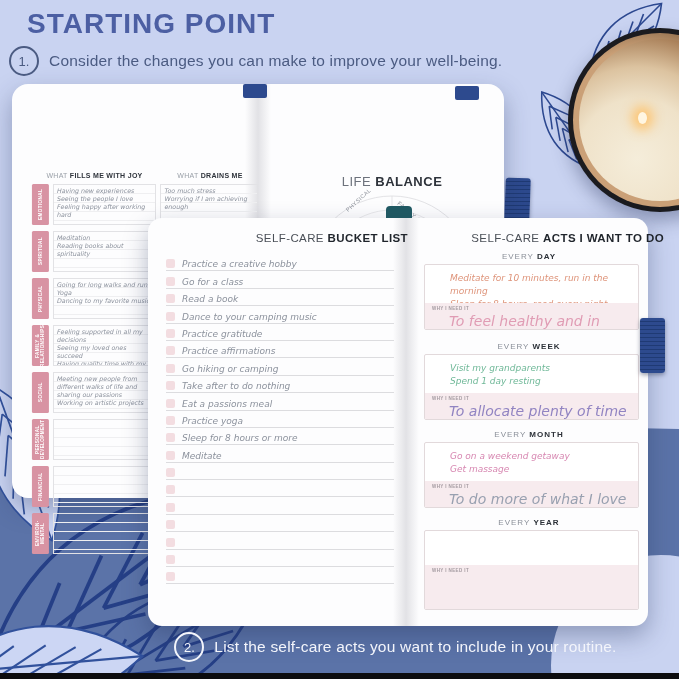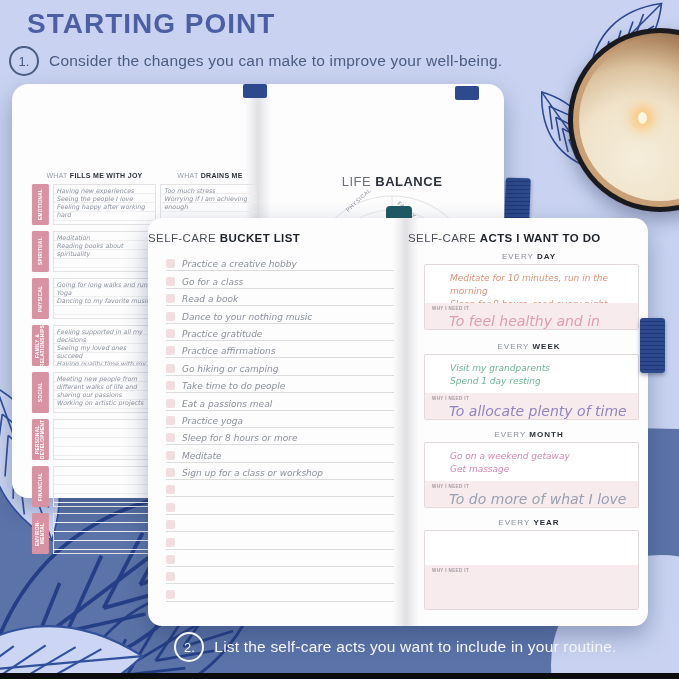--- a/index.html
+++ b/index.html
@@ -54,21 +54,21 @@
   .jt-joy{width:96px;}
   .jt-drains{width:90px;}
   .hand{font-family:"DejaVu Sans",sans-serif;font-style:italic;color:#8b919c;}
   .jt-cell .hand{font-size:6.3px;line-height:8px;white-space:pre-line;display:block;}
   
   .lb-title{position:absolute;left:258px;top:90px;width:244px;text-align:center;
             font-size:13px;letter-spacing:.5px;}
   .lb-title .hl{color:#6d727c;}
   .wheel{position:absolute;left:282px;top:104px;z-index:0;}
   
-  .fb-title{position:absolute;top:14px;text-align:left;font-size:11.5px;letter-spacing:.4px;}
+  .fb-title{position:absolute;top:14px;text-align:right;font-size:11.5px;letter-spacing:.4px;}
   .bucket-title{left:0;width:260px;}
   .acts-title{left:260px;width:256px;}
   .fb-title .hl{color:#4a4f57;}
   .fb-title .hb{color:#1f242b;}
   .bucket-list{position:absolute;left:18px;top:36px;width:228px;}
   .bk-row{height:17.4px;border-bottom:1px solid #dcdcdf;display:flex;align-items:flex-end;
           gap:7px;padding-bottom:1px;box-sizing:border-box;}
   .bk-box{width:9px;height:9px;background:#f3dde1;border-radius:2px;margin-bottom:1px;flex:0 0 auto;}
   .bk-text{font-size:9px;line-height:10px;}
   
@@ -296,57 +296,53 @@
         <div class="bk-row">
           <span class="bk-box"></span>
           <span class="bk-text hand">Go for a class</span>
         </div>
         <div class="bk-row">
           <span class="bk-box"></span>
           <span class="bk-text hand">Read a book</span>
         </div>
         <div class="bk-row">
           <span class="bk-box"></span>
-          <span class="bk-text hand">Dance to your nothing music</span>
+          <span class="bk-text hand">Dance to your camping music</span>
         </div>
         <div class="bk-row">
           <span class="bk-box"></span>
           <span class="bk-text hand">Practice gratitude</span>
         </div>
         <div class="bk-row">
           <span class="bk-box"></span>
           <span class="bk-text hand">Practice affirmations</span>
         </div>
         <div class="bk-row">
           <span class="bk-box"></span>
           <span class="bk-text hand">Go hiking or camping</span>
         </div>
         <div class="bk-row">
           <span class="bk-box"></span>
-          <span class="bk-text hand">Take time to do people</span>
+          <span class="bk-text hand">Take after to do nothing</span>
         </div>
         <div class="bk-row">
           <span class="bk-box"></span>
           <span class="bk-text hand">Eat a passions meal</span>
         </div>
         <div class="bk-row">
           <span class="bk-box"></span>
           <span class="bk-text hand">Practice yoga</span>
         </div>
         <div class="bk-row">
           <span class="bk-box"></span>
           <span class="bk-text hand">Sleep for 8 hours or more</span>
         </div>
         <div class="bk-row">
           <span class="bk-box"></span>
           <span class="bk-text hand">Meditate</span>
-        </div>
-        <div class="bk-row">
-          <span class="bk-box"></span>
-          <span class="bk-text hand">Sign up for a class or workshop</span>
         </div>
         <div class="bk-row">
           <span class="bk-box"></span>
           <span class="bk-text hand"></span>
         </div>
         <div class="bk-row">
           <span class="bk-box"></span>
           <span class="bk-text hand"></span>
         </div>
         <div class="bk-row">

